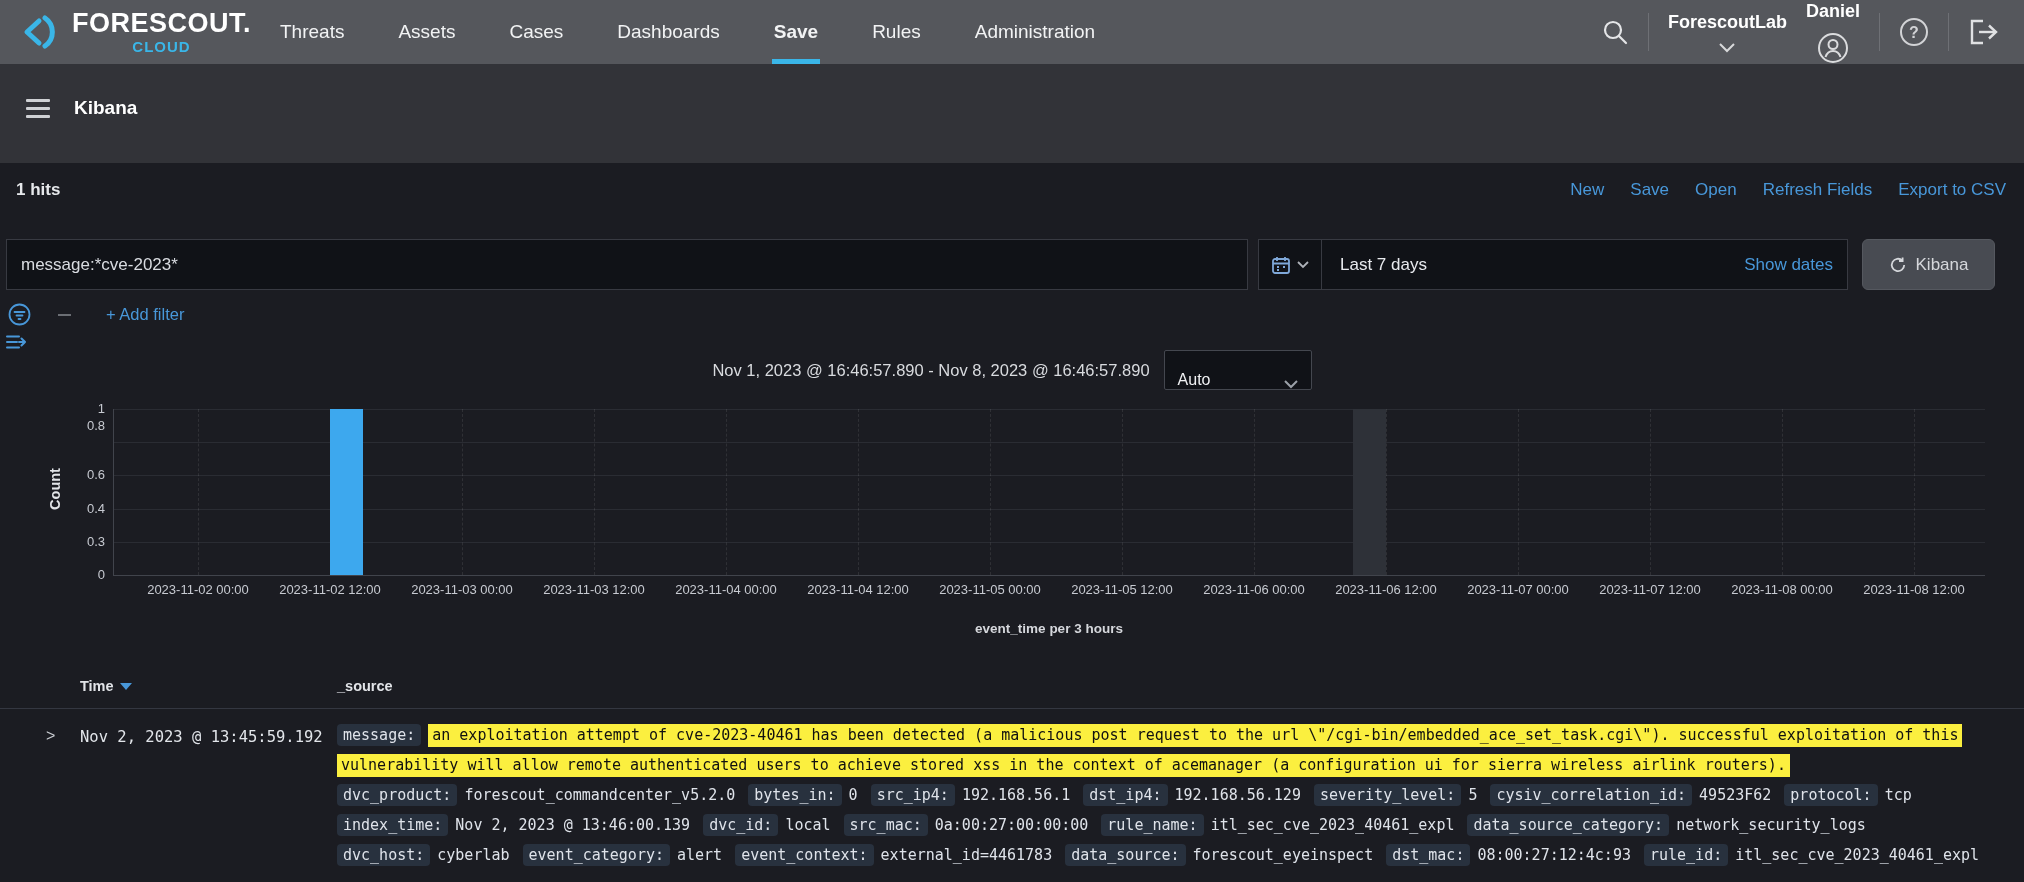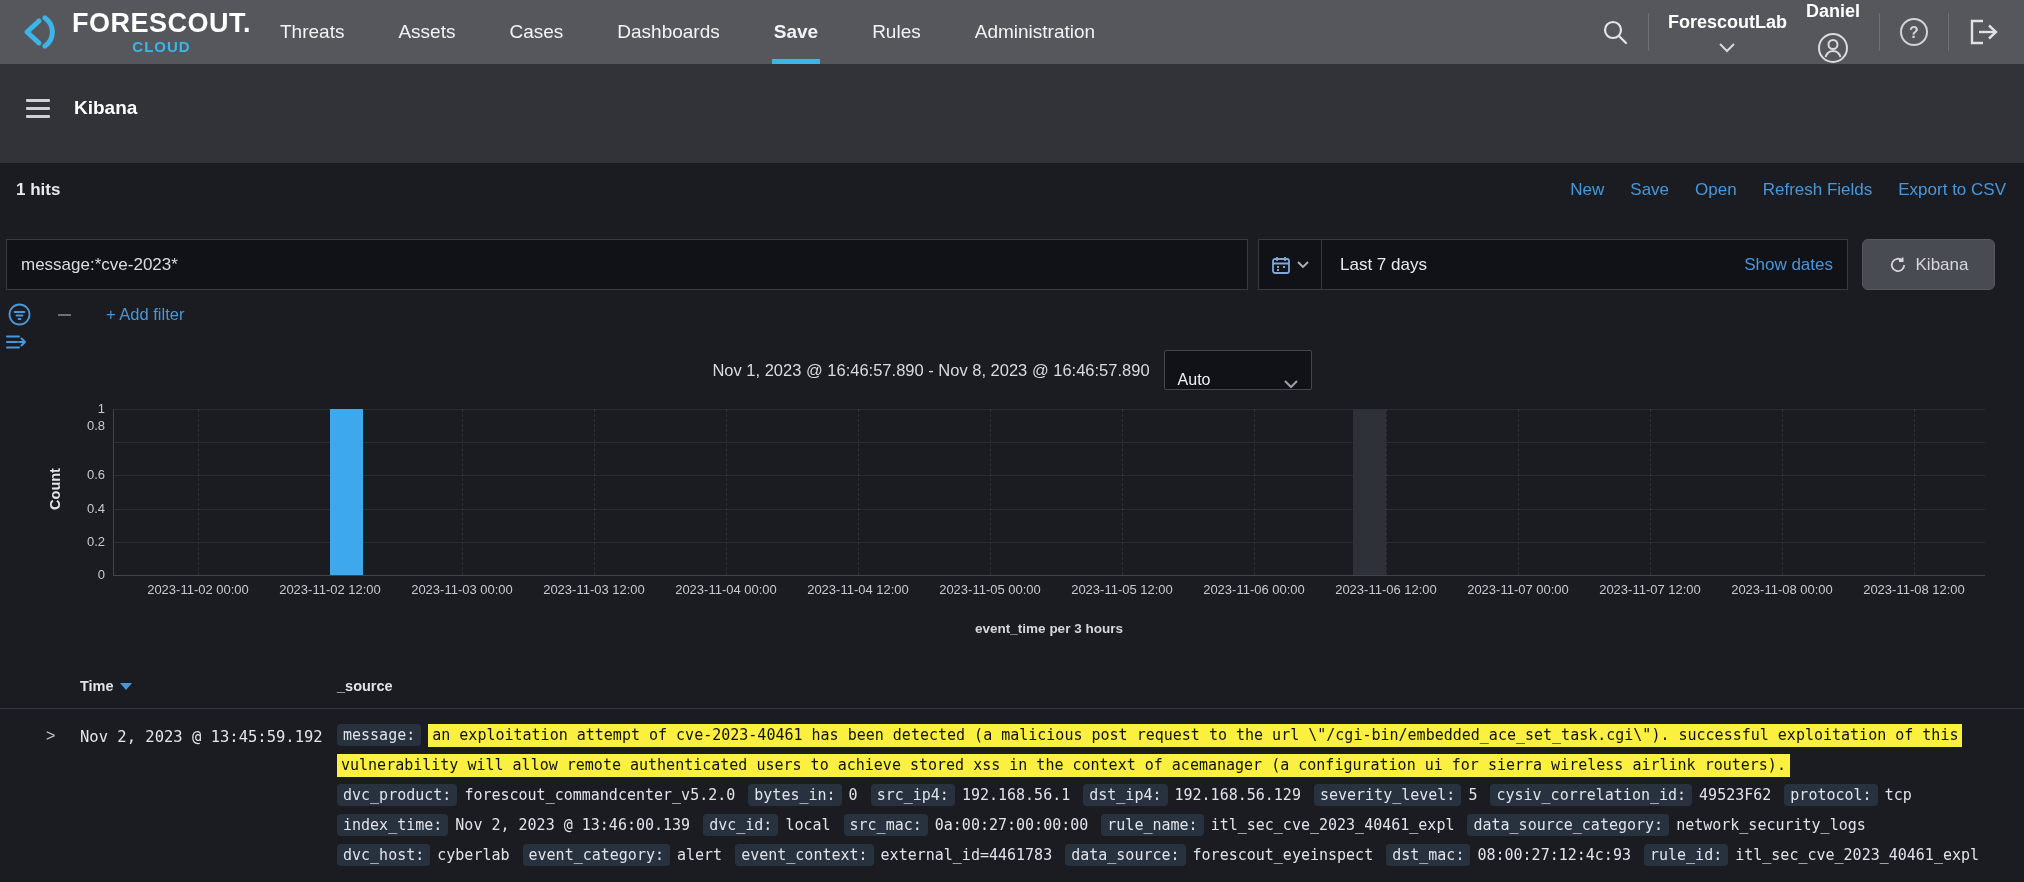--- a/index.html
+++ b/index.html
@@ -238,21 +238,21 @@
         </svg>
     </span>
   </div>
 
   <div class="chart-layer" id="chart-layer">
     <span class="count-label">Count</span>
     <span class="xaxis-caption">event_time per 3 hours</span>
   <div class="hgrid" style="left: 113px; width: 1872px; top: 575px;"></div>
       <div class="ytick" style="left: 55px; top: 567px;">0</div>
       <div class="hgrid" style="left: 113px; width: 1872px; top: 541.8px;"></div>
-      <div class="ytick" style="left: 55px; top: 533.8px;">0.2</div>
+      <div class="ytick" style="left: 55px; top: 533.8px;">0.3</div>
       <div class="hgrid" style="left: 113px; width: 1872px; top: 508.6px;"></div>
       <div class="ytick" style="left: 55px; top: 500.6px;">0.4</div>
       <div class="hgrid" style="left: 113px; width: 1872px; top: 475.4px;"></div>
       <div class="ytick" style="left: 55px; top: 467.4px;">0.6</div>
       <div class="hgrid" style="left: 113px; width: 1872px; top: 442.2px;"></div>
       <div class="ytick" style="left: 55px; top: 418px;">0.8</div>
       <div class="hgrid" style="left: 113px; width: 1872px; top: 409px;"></div>
       <div class="ytick" style="left: 55px; top: 401px;">1</div>
       <div class="vgrid" style="left: 198px; top: 409px; height: 166px;"></div>
       <div class="xtick" style="left: 132px; top: 582px;">2023-11-02 00:00</div>

